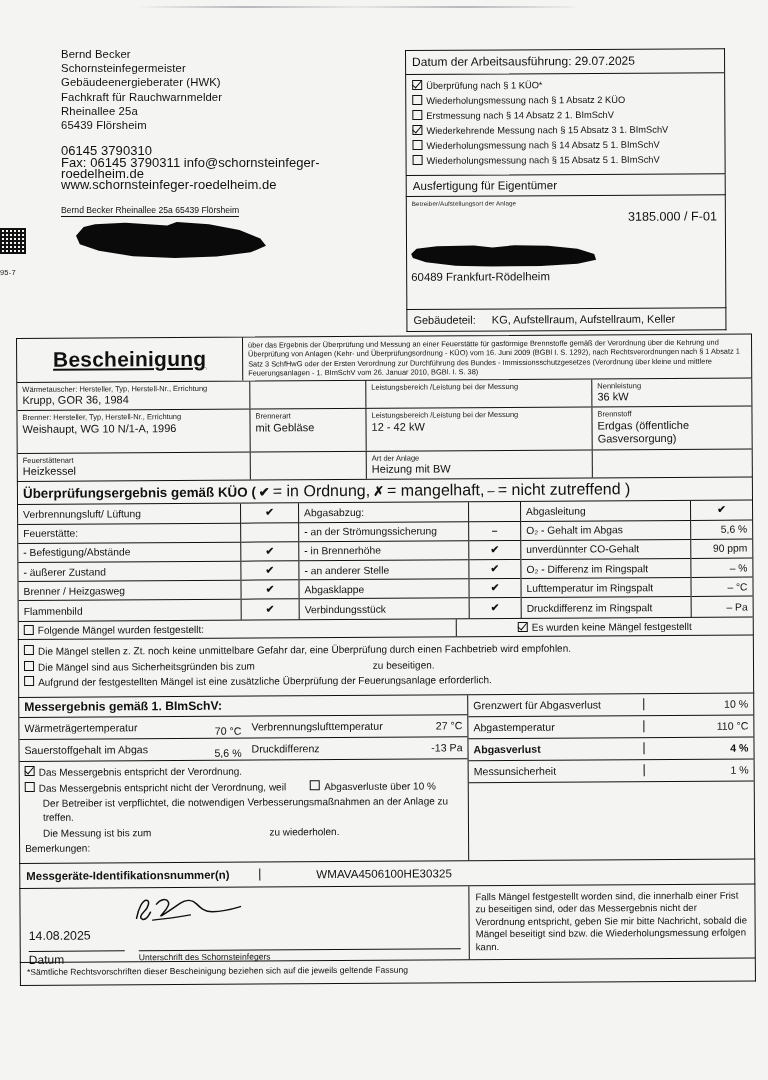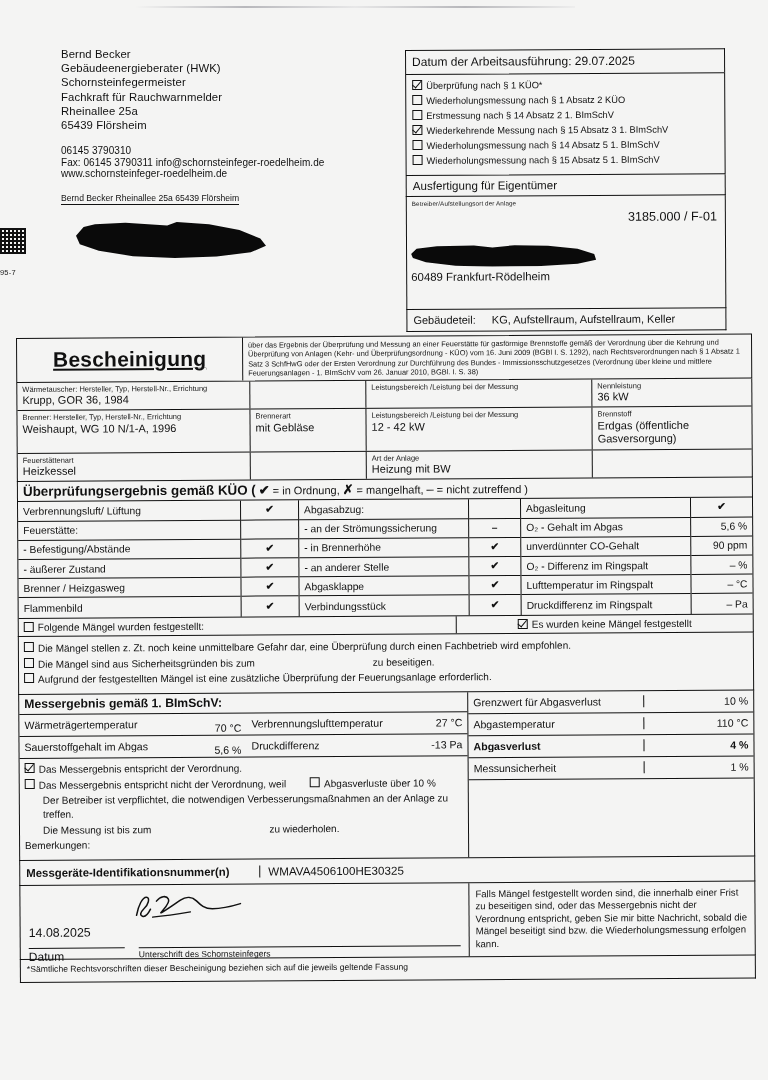--- a/index.html
+++ b/index.html
@@ -40,21 +40,21 @@
     mix-blend-mode:multiply;
   }
   #datamatrix-label{
     position:absolute;left:0px;top:268px;font-size:7.5px;color:#222;letter-spacing:.2px;
   }
   .redaction{background:#0a0a0a;border-radius:2px;}
 
   
   #letterhead{position:absolute;left:61px;top:47px;width:330px;}
   #sender-block{font-size:11.3px;line-height:14.2px;letter-spacing:.1px;}
-  #contact-block{font-size:10px;line-height:11.4px;margin-top:13px;letter-spacing:.05px;}
+  #contact-block{font-size:13px;line-height:11.4px;margin-top:13px;letter-spacing:.05px;}
   #return-line{
     font-size:8.6px;margin-top:14px;border-bottom:1.1px solid #111;
     display:inline-block;padding-bottom:1px;
   }
   #addr-redaction{position:absolute;left:15px;top:175px;width:190px;height:36px;
     clip-path:polygon(0 38%,4% 14%,10% 6%,26% 2%,48% 10%,53% 0,70% 6%,86% 22%,97% 46%,100% 66%,92% 84%,74% 96%,52% 100%,30% 95%,12% 80%,2% 62%);
   }
 
   
   #top-form{position:absolute;left:405px;top:50px;width:320px;}
@@ -99,21 +99,21 @@
   .val{font-size:11px;line-height:13.4px;}
   .c-a{width:232px;flex:0 0 auto;}
   .c-b{width:116px;flex:0 0 auto;}
   .c-c{flex:1;}
   .c-d{width:160px;flex:0 0 auto;}
 
   
   #insp-wrap{border:1.7px solid #111;border-top:0;}
   #insp-head{padding:2px 5px 2px 5px;display:flex;align-items:baseline;gap:3px;flex-wrap:wrap;}
   #insp-head-title{font-size:13.4px;font-weight:700;}
-  .legend{font-size:11px;}
+  .legend{font-size:16px;}
   #insp-grid{display:flex;border-top:1.5px solid #111;}
   .ig-col{box-sizing:border-box;}
   .ig-col + .ig-col{border-left:1.5px solid #111;}
   .igc-1{width:222px;flex:0 0 auto;}
   .igc-1v{width:58px;flex:0 0 auto;}
   .igc-2{width:170px;flex:0 0 auto;}
   .igc-2v{width:52px;flex:0 0 auto;}
   .igc-3{flex:1;}
   .igc-3v{width:62px;flex:0 0 auto;}
   .irow{
@@ -151,21 +151,21 @@
   #meas-right .mval{width:68px;flex:0 0 auto;border-left:1.5px solid #111;padding-left:36px;}
   .bold{font-weight:700;}
   #meas-conclusion{padding:3px 5px 5px 5px;}
   .mc-row{display:flex;align-items:flex-start;font-size:10px;line-height:14px;margin:1.5px 0;}
   .indent{padding-left:18px;}
   .mc-gap{display:inline-block;width:118px;}
 
   
   #devid-wrap{border:1.7px solid #111;border-top:0;display:flex;height:24px;align-items:center;}
   #devid-label{width:240px;flex:0 0 auto;padding:0 6px;font-size:11.4px;font-weight:700;border-right:1.5px solid #111;box-sizing:border-box;}
-  #devid-value{padding:0 8px;font-size:11.6px;}
+  #devid-value{padding:0 8px;font-size:11.6px;margin-left:48px;}
 
   
   #sign-wrap{border:1.7px solid #111;border-top:0;display:flex;min-height:72px;}
   #sign-left{flex:1;position:relative;padding:6px 6px 4px 6px;box-sizing:border-box;}
   #sign-right{
     width:286px;flex:0 0 auto;border-left:1.5px solid #111;
     padding:5px 6px;font-size:9.6px;line-height:12.6px;box-sizing:border-box;
   }
   #sign-date{position:absolute;left:8px;top:40px;font-size:12.4px;}
   #sign-glyph{position:absolute;left:110px;top:6px;width:120px;height:32px;}
@@ -189,22 +189,22 @@
 
 <div class="page">
 
   <div id="scan-streak"></div>
   <div id="datamatrix"></div>
   <div id="datamatrix-label">95-7</div>
 
   <div id="letterhead">
     <div id="sender-block">
       <div>Bernd Becker</div>
+      <div>Schornsteinfegermeister</div>
       <div>Gebäudeenergieberater (HWK)</div>
-      <div>Schornsteinfegermeister</div>
       <div>Fachkraft für Rauchwarnmelder</div>
       <div>Rheinallee 25a</div>
       <div>65439 Flörsheim</div>
     </div>
     <div id="contact-block">
       <div>06145 3790310</div>
       <div>Fax: 06145 3790311 info@schornsteinfeger-roedelheim.de</div>
       <div>www.schornsteinfeger-roedelheim.de</div>
     </div>
     <div id="return-line">Bernd Becker Rheinallee 25a 65439 Flörsheim</div>

